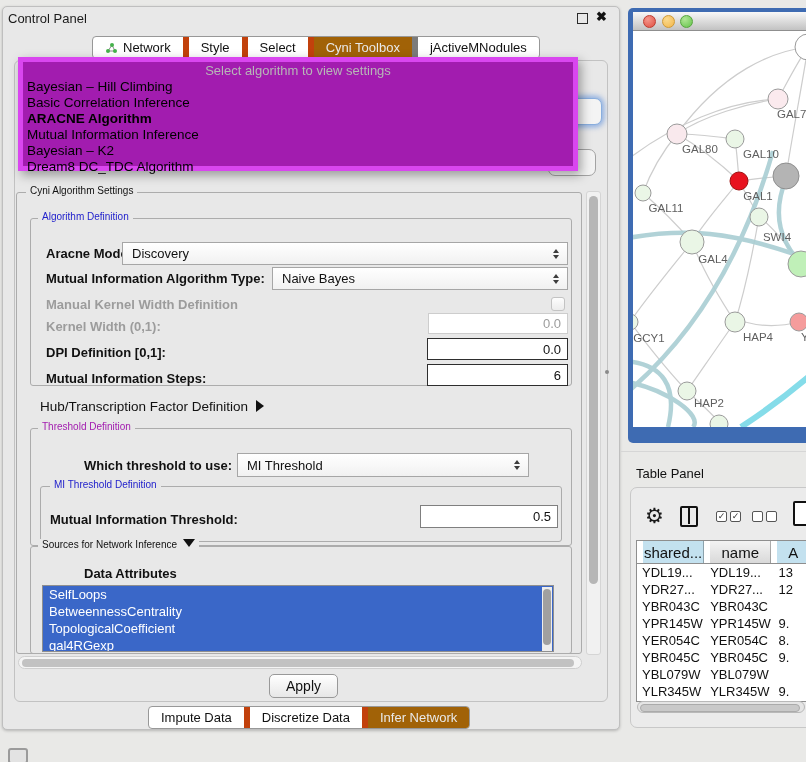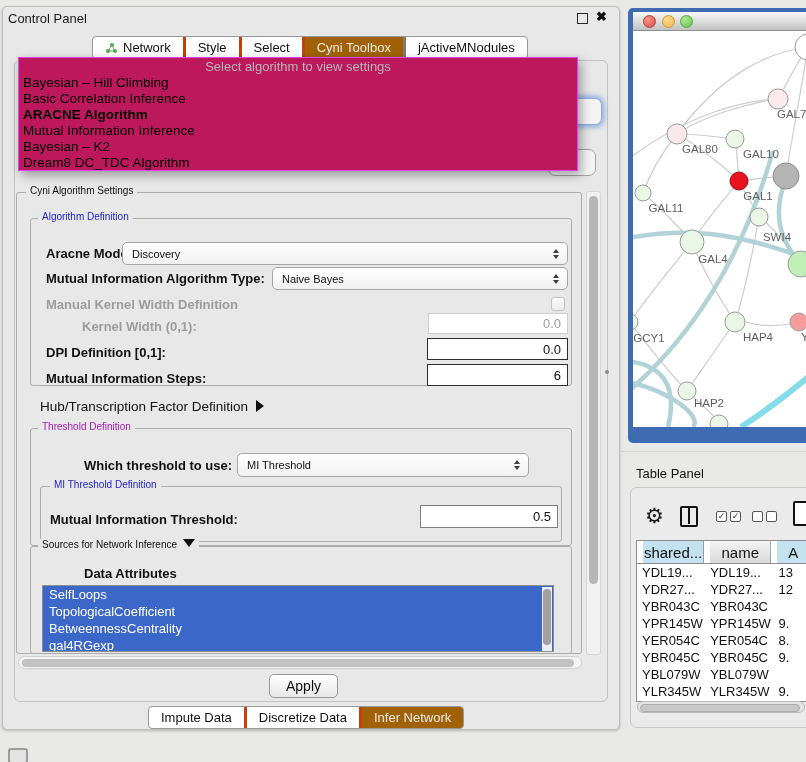--- a/index.html
+++ b/index.html
@@ -12,50 +12,50 @@
   #cp { left:2px; top:6px; width:618px; height:724px; background:#e8e8e8;
         border:1px solid #bfbfbf; border-radius:5px; box-shadow:0 1px 3px rgba(0,0,0,.22); }
   #cp-title { left:8px; top:11px; font-size:13px; color:#1a1a1a; }
   #float-btn { left:577px; top:13px; width:11px; height:11px; border:1.5px solid #2a2a2a; background:#e8e8e8; }
   #close-btn { left:596px; top:9px; font-size:13px; font-weight:bold; color:#111; }
 
   
   .seg { position:absolute; display:flex; background:#fff; border:1px solid #989898;
          border-radius:4px; overflow:hidden; height:23px; }
   .seg-item { display:flex; align-items:center; gap:5px; padding:0 12px; font-size:13px;
-              line-height:21px; border-right:3px solid #c2410c; color:#111; white-space:nowrap; }
+              line-height:21px; border-right:6px solid #c2410c; color:#111; white-space:nowrap; }
   .seg-item:last-child { border-right:none; }
   .seg-item.sel { background:#a16207; color:#e9e9e9; border-right-color:#7b7b7b; }
 
   
   #main-panel { left:14px; top:60px; width:594px; height:642px; background:#e8e8e8;
                 border:1px solid #c2c2c2; border-radius:6px; }
   .frag { position:absolute; z-index:1; }
   #frag-combo1 { left:556px; top:98px; width:46px; height:27px; border-radius:7px;
                  background:#f4f4f4; border:1px solid #89aede; box-shadow:0 0 5px 2.5px rgba(92,142,220,.6); }
   #frag-combo2 { left:548px; top:149px; width:48px; height:27px; border-radius:7px;
                  background:#f3f3f3; border:1px solid #a3a3a3; }
 
   
-  #popup { left:18px; top:57px; width:560px; height:114px; background:#be185d;
-           border:1px solid #d946ef; box-shadow:3px 4px 10px rgba(0,0,0,.35); z-index:5; }
+  #popup { left:18px; top:57px; width:560px; height:114px; background:#a21caf;
+           border:5px solid #d946ef; box-shadow:3px 4px 10px rgba(0,0,0,.35); z-index:5; }
   #dd-placeholder { text-align:center; color:#b7b7b7; font-size:13px; height:16px; line-height:16px; margin-top:1px; }
   .dd-item { font-size:13.5px; line-height:16px; height:16px; padding-left:4px; color:#000; }
   .dd-item.sel { font-weight:bold; }
 
   
   .group { position:absolute; border:1px solid #acacac; border-radius:3px; z-index:2; }
   .legend { position:absolute; background:#e8e8e8; padding:0 4px; font-size:10px; z-index:3; white-space:nowrap; }
   .lbl { position:absolute; font-size:13px; z-index:3; white-space:nowrap; }
   .bold { font-weight:bold; }
   .gray { color:#9c9c9c; }
 
   
   .combo { position:absolute; background:linear-gradient(#ffffff,#f1f1f1); border:1px solid #a6a6a6;
-           border-radius:5px; font-size:11px; display:flex; align-items:center; padding:0 24px 0 9px; z-index:3; }
+           border-radius:0; font-size:13px; display:flex; align-items:center; padding:0 24px 0 9px; z-index:3; }
   .arrows { position:absolute; right:8px; top:50%; transform:translateY(-50%); display:flex; flex-direction:column; gap:2px; }
   .tu { width:0; height:0; border-left:3.5px solid transparent; border-right:3.5px solid transparent; border-bottom:4px solid #3c3c3c; }
   .td2 { width:0; height:0; border-left:3.5px solid transparent; border-right:3.5px solid transparent; border-top:4px solid #3c3c3c; }
 
   
   .field { position:absolute; background:#fff; border:1px solid #b3b3b3; font-size:13px;
            display:flex; align-items:center; justify-content:flex-end; padding:0 6px; z-index:3; }
   .field.dark { border:1.5px solid #2e2e2e; }
   .field.disabled { color:#9c9c9c; border-color:#cdcdcd; }
 
@@ -200,21 +200,21 @@
     <span>Naive Bayes</span>
     <span class="arrows">
         <span class="tu"></span>
         <span class="td2"></span>
       </span>
   </div>
 
   <div class="lbl bold gray" style="left:46px; top:297px;">Manual Kernel Width Definition</div>
   <div class="checkbox" style="left:551px; top:297px;"></div>
 
-  <div class="lbl bold gray" style="left:46px; top:319px;margin-left:36px;">Kernel Width (0,1):</div>
+  <div class="lbl bold gray" style="left:46px; top:319px;">Kernel Width (0,1):</div>
   <div class="field disabled" style="left:428px; top:313px; width:140px; height:21px;">0.0</div>
 
   <div class="lbl bold" style="left:46px; top:345px;">DPI Definition [0,1]:</div>
   <div class="field dark" style="left:427px; top:338px; width:141px; height:22px;">0.0</div>
 
   <div class="lbl bold" style="left:46px; top:371px;">Mutual Information Steps:</div>
   <div class="field dark" style="left:427px; top:364px; width:141px; height:22px;">6</div>
 
   <div class="lbl" style="left:40px; top:399px; font-size:13.5px; z-index:3;">
     <span>Hub/Transcription Factor Definition</span><span class="tri-right"></span>
@@ -238,22 +238,22 @@
   <div class="field" style="left:420px; top:505px; width:138px; height:23px; border-color:#7f7f7f;">0.5</div>
 
   <div class="group" style="left:30px; top:546px; width:542px; height:108px;"></div>
   <div class="legend" style="left:38px; top:539px;">
     <span>Sources for Network Inference</span><span class="tri-down"></span>
   </div>
   <div class="lbl bold" style="left:36px; top:566px;padding-left:48px;">Data Attributes</div>
   <div id="attr-list" class="abs">
     <div id="attr-items">
         <div class="attr-item">SelfLoops</div>
+        <div class="attr-item">BetweennessCentrality</div>
         <div class="attr-item">TopologicalCoefficient</div>
-        <div class="attr-item">BetweennessCentrality</div>
         <div class="attr-item">gal4RGexp</div>
       </div>
     <div id="attr-vsb">
         <div class="thumb"></div>
       </div>
   </div>
 
   <div id="vsb" class="abs">
       <div class="thumb"></div>
     </div>

